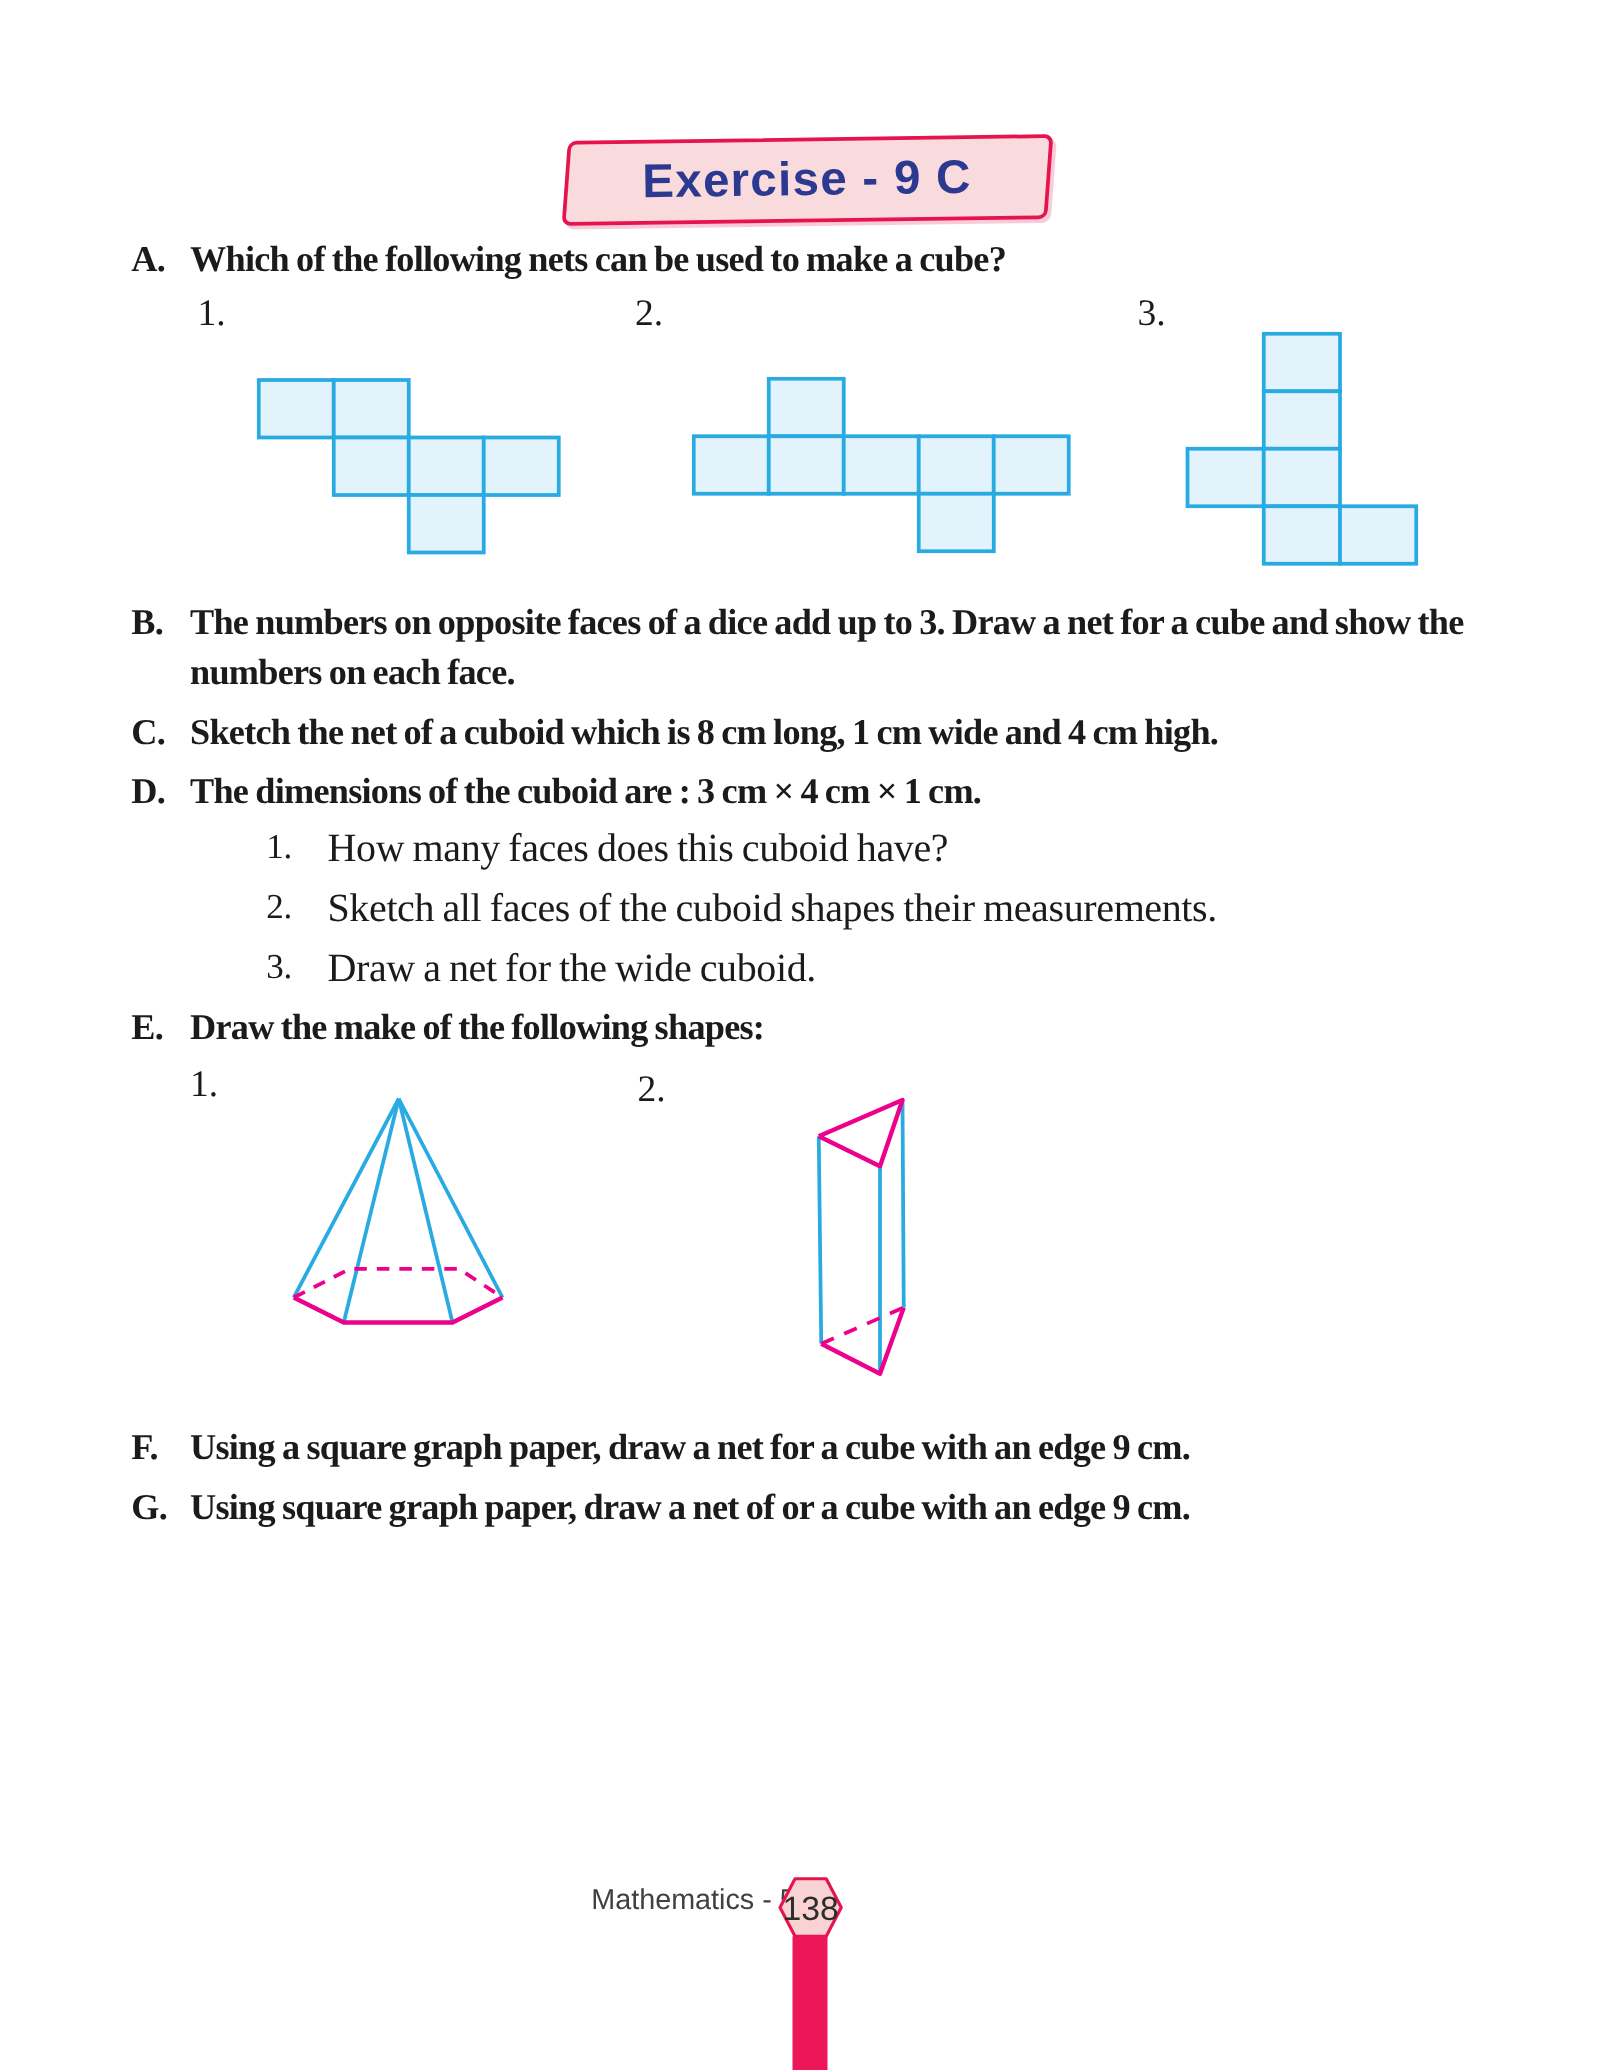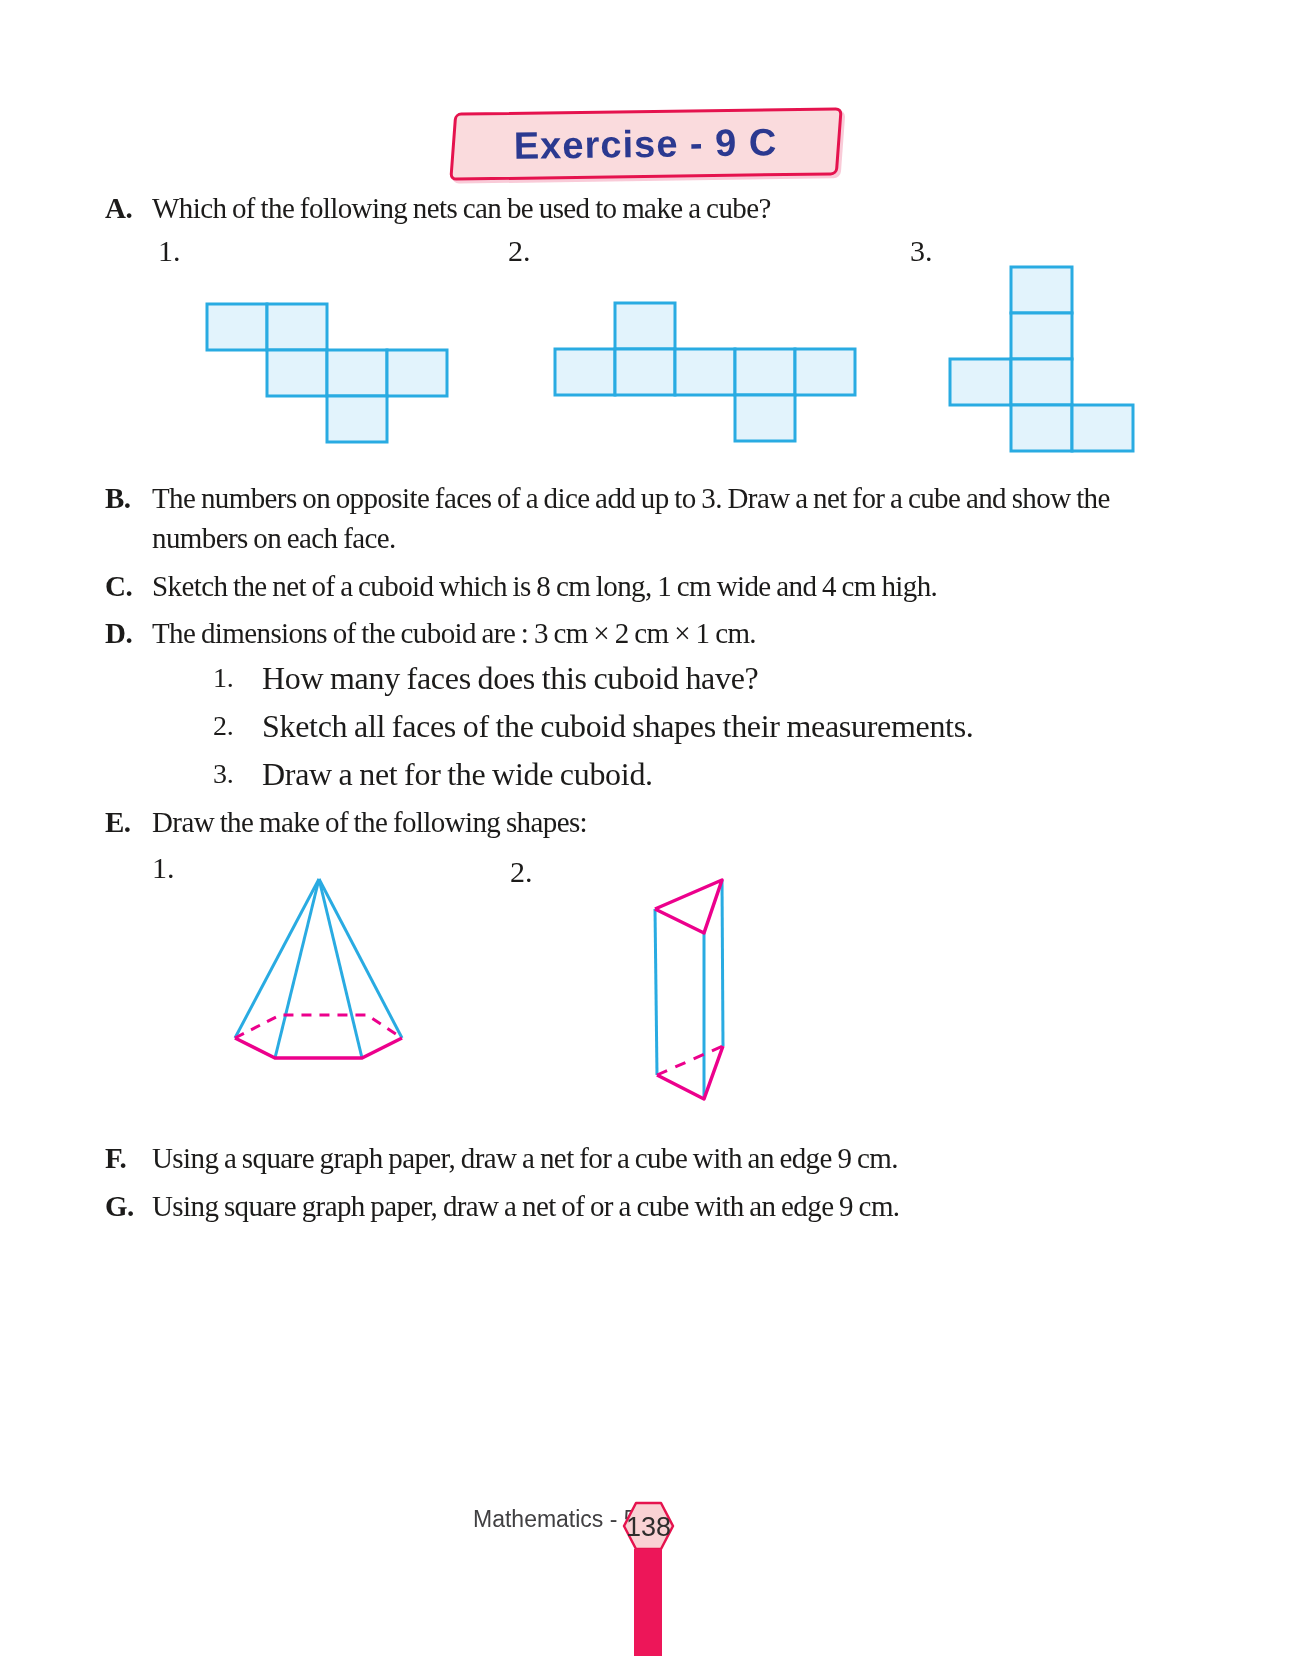--- a/index.html
+++ b/index.html
@@ -34,21 +34,21 @@
     transform:skewX(5deg);
     white-space:nowrap;
   }
   .q { position:absolute; left:105px; display:flex; align-items:flex-start; }
   .q .ql {
     flex:0 0 47px; font-weight:bold; font-size:29px; line-height:40px; letter-spacing:-0.5px;
   }
   .q .qt {
     width:1045px; font-size:29px; line-height:40px; letter-spacing:-0.6px; word-spacing:-1px;
   }
-  .q.bold .qt { font-weight:normal; }
+  .q.bold .qt { font-weight:bold; }
   .q.sub { left:213px; }
   .q.sub .ql { flex:0 0 49px; font-weight:normal; font-size:28px; letter-spacing:-0.3px; }
   .q.sub .qt { width:900px; font-weight:normal; font-size:32px; letter-spacing:-0.3px; }
   .figrow { position:absolute; left:0; width:1296px; }
   .fig-label { position:absolute; font-size:30px; line-height:32px; color:var(--text); }
   .net { position:absolute; }
   .net svg, .shape-svg { display:block; }
   .shape-svg { position:absolute; }
   .footer-text {
     position:absolute; left:473px; top:1506px;
@@ -119,21 +119,21 @@
     <div class="qt">The numbers on opposite faces of a dice add up to 3. Draw a net for a cube and show the numbers on each face.</div>
   </div>
 
   <div class="q bold" style="top:566px">
     <span class="ql">C.</span>
     <div class="qt">Sketch the net of a cuboid which is 8 cm long, 1 cm wide and 4 cm high.</div>
   </div>
 
   <div class="q bold" style="top:613px">
     <span class="ql">D.</span>
-    <div class="qt">The dimensions of the cuboid are : 3 cm × 2 cm × 1 cm.</div>
+    <div class="qt">The dimensions of the cuboid are : 3 cm × 4 cm × 1 cm.</div>
   </div>
   <div class="q sub" style="top:658px">
     <span class="ql">1.</span>
     <div class="qt">How many faces does this cuboid have?</div>
   </div>
   <div class="q sub" style="top:706px">
     <span class="ql">2.</span>
     <div class="qt">Sketch all faces of the cuboid shapes their measurements.</div>
   </div>
   <div class="q sub" style="top:754px">

